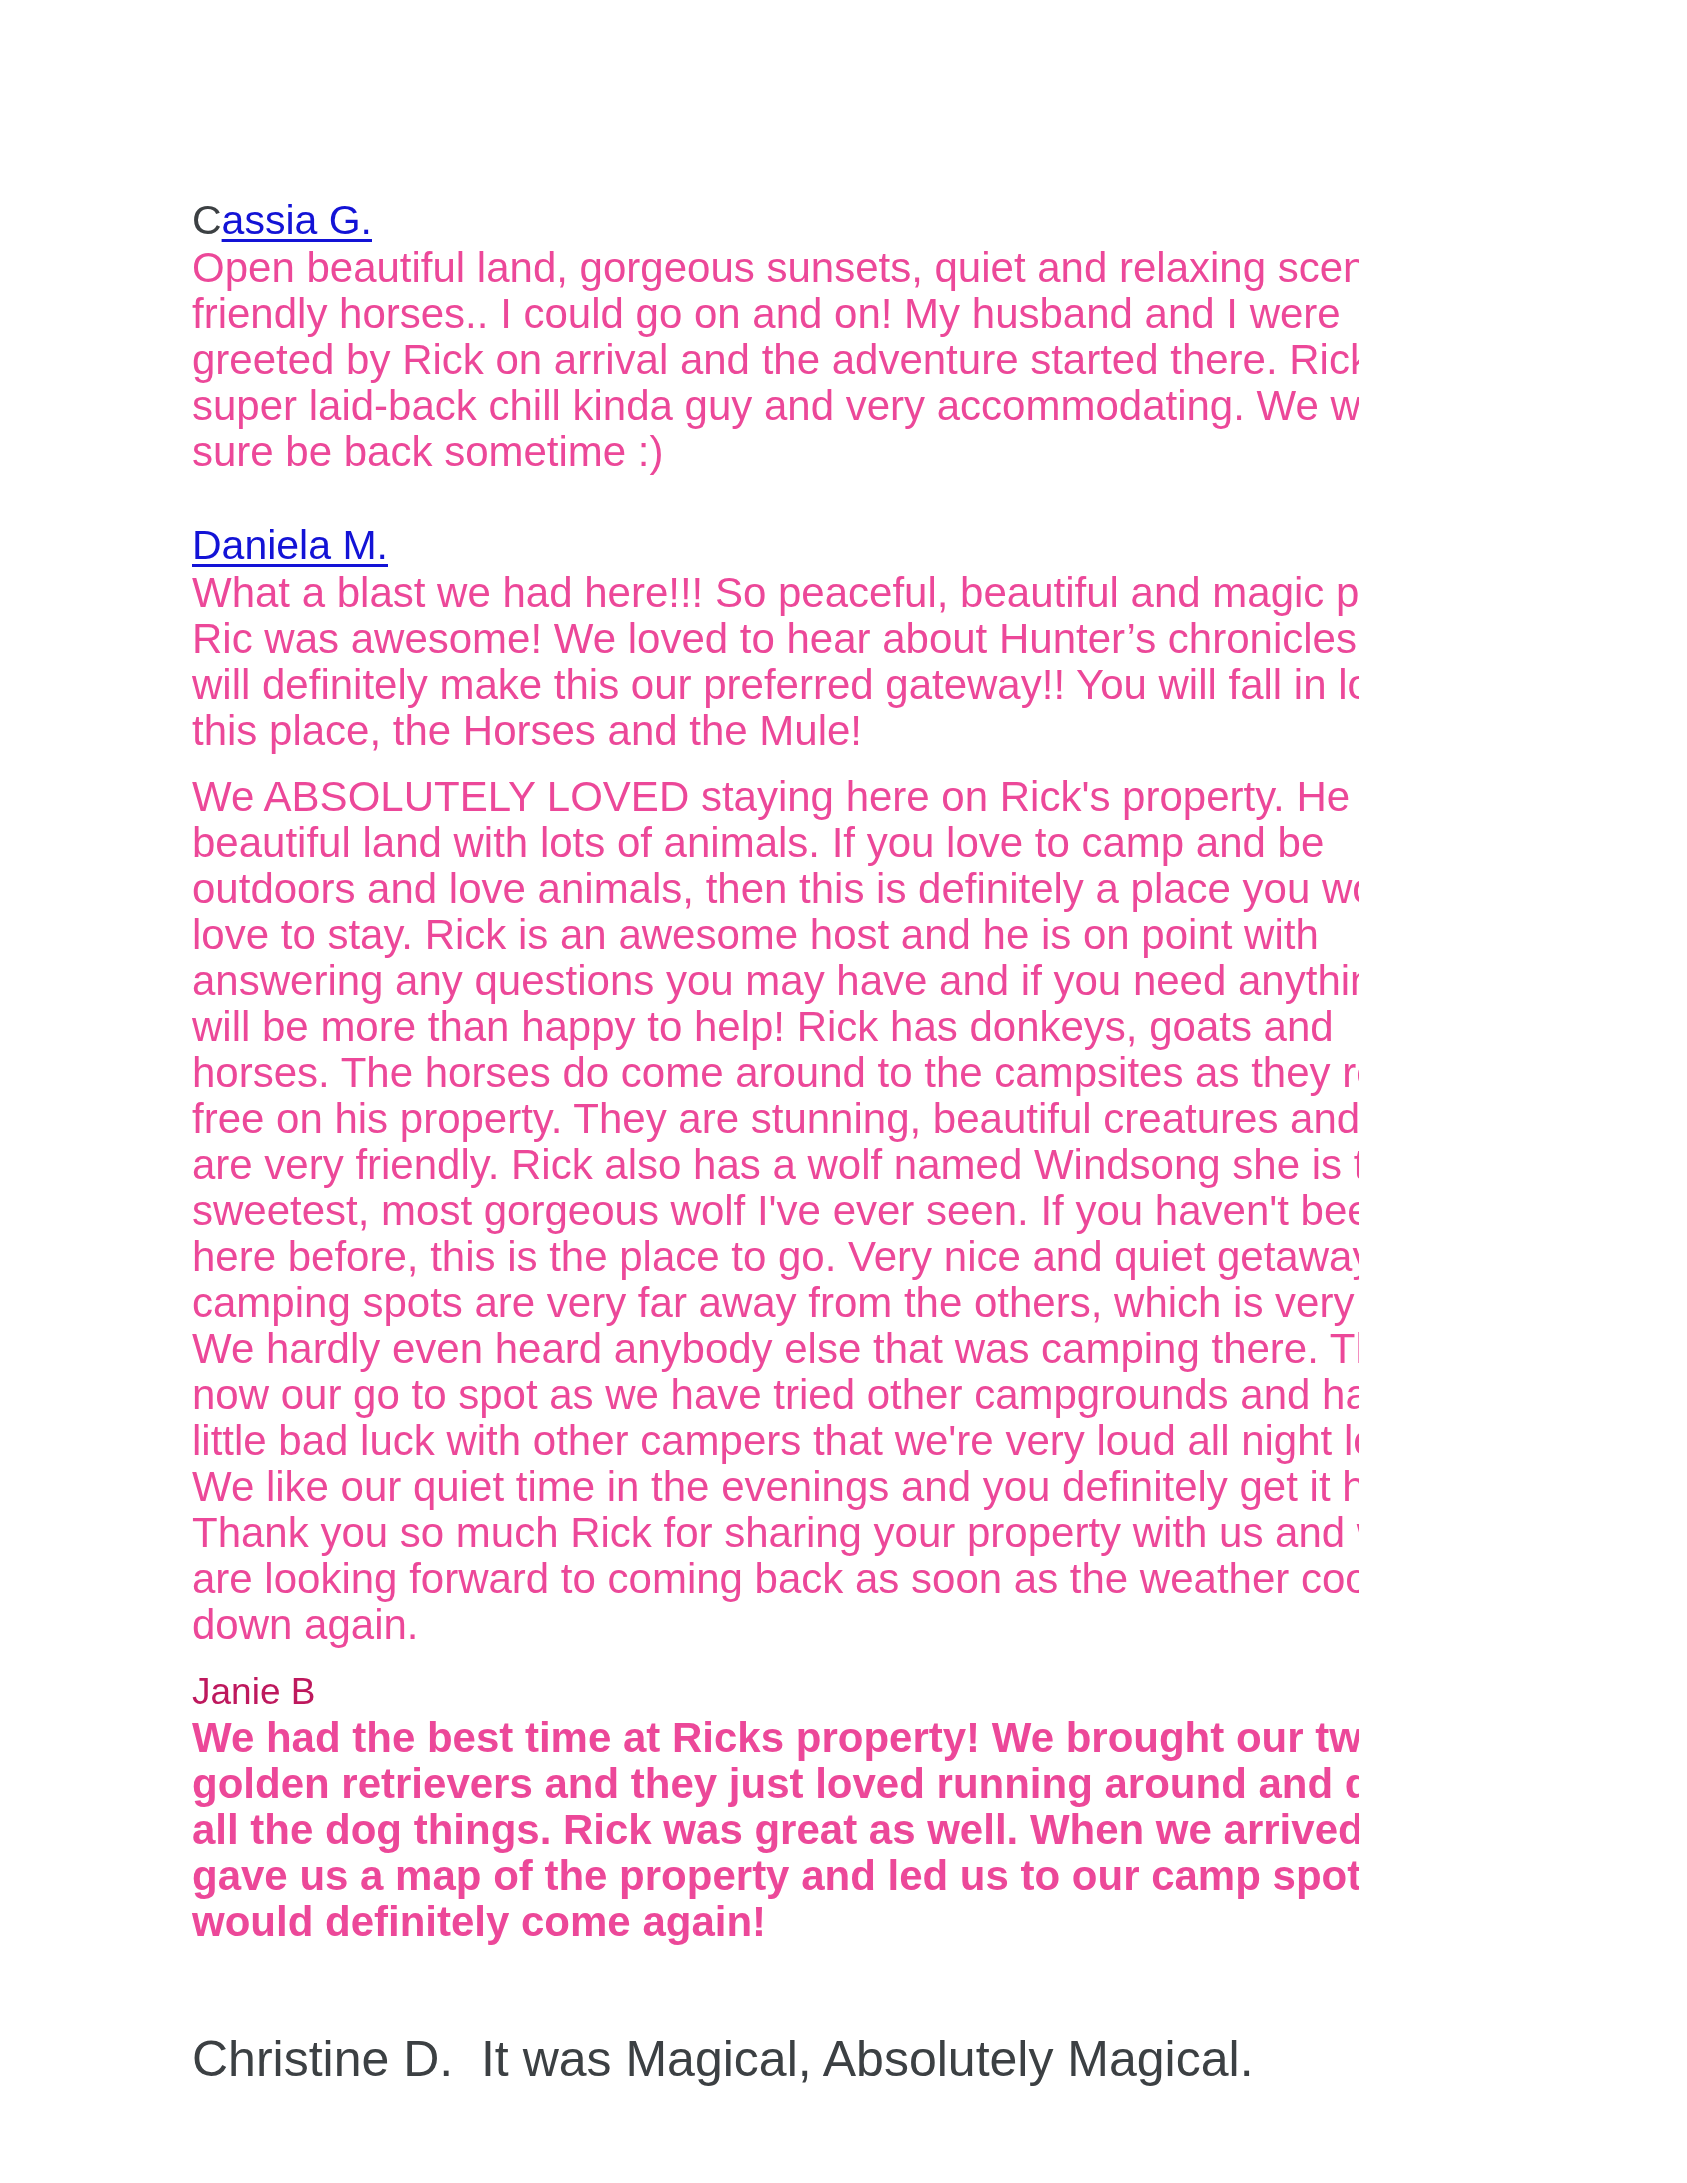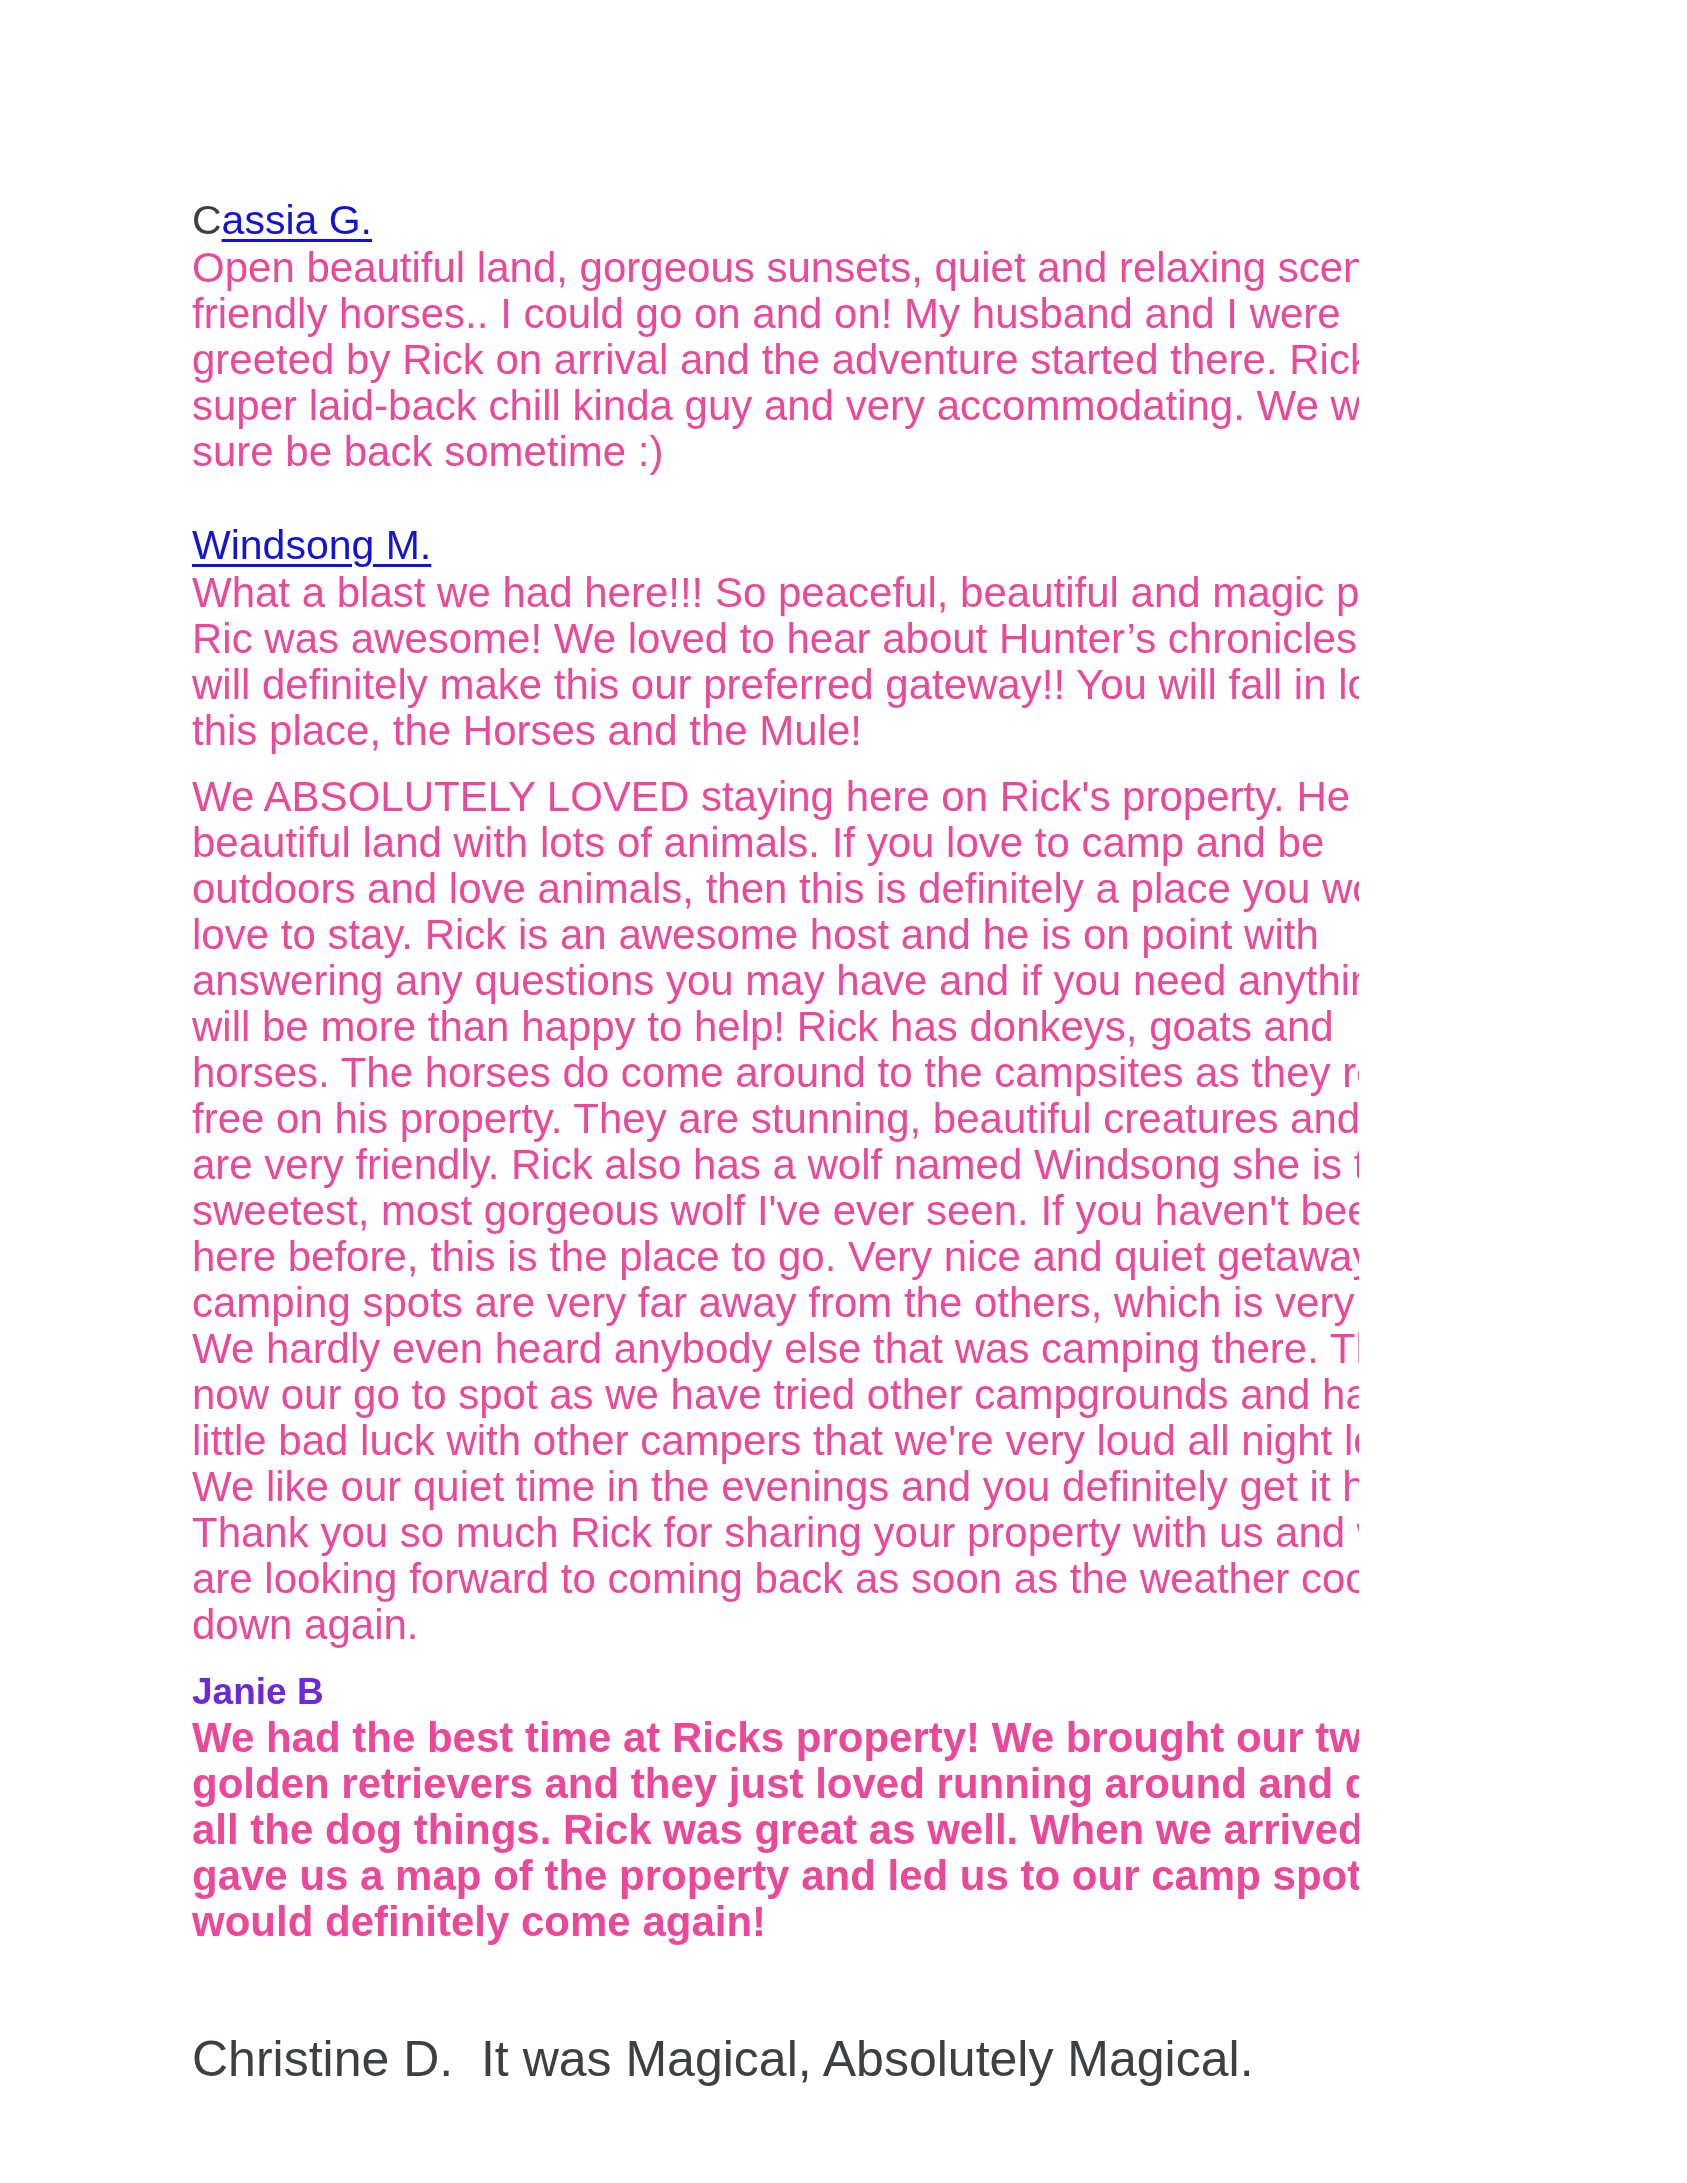--- a/index.html
+++ b/index.html
@@ -45,23 +45,23 @@
     color: #ec4899;
     white-space: pre-wrap;
   }
   .sec-daniela   { margin-top: 47px; }
   .sec-meagan    { margin-top: 20px; }
   .sec-janie     { margin-top: 21px; }
   .sec-christine { margin-top: 91px; }
   .janie-heading {
     margin: 0;
     font-size: 37px;
-    font-weight: 700;
+    font-weight: 400;
     line-height: 46px;
-    color: #6d28d9;
+    color: #be185d;
     white-space: pre-wrap;
   }
   .janie-heading + .review-body { margin-top: 0; font-weight: bold; }
   .inline-quote {
     margin: 0;
     font-size: 50px;
     line-height: 46px;
     color: #3c4043;
     white-space: pre-wrap;
   }
@@ -71,21 +71,21 @@
 
 <div class="page">
   <div class="content">
 
     <section class="review sec-cassia">
       <h2 class="review-heading"><span>C</span><a class="author-link">assia G.</a><span></span></h2>
       <p class="review-body">Open beautiful land, gorgeous sunsets, quiet and relaxing scenery, friendly horses.. I could go on and on! My husband and I were greeted by Rick on arrival and the adventure started there. Rick is super laid-back chill kinda guy and very accommodating. We will for sure be back sometime :)</p>
     </section>
 
     <section class="review sec-daniela">
-      <h2 class="review-heading"><span></span><a class="author-link">Windsong M.</a><span></span></h2>
+      <h2 class="review-heading"><span></span><a class="author-link">Daniela M.</a><span></span></h2>
       <p class="review-body">What a blast we had here!!! So peaceful, beautiful and magic place. Ric was awesome! We loved to hear about Hunter’s chronicles. We will definitely make this our preferred gateway!! You will fall in love of this place, the Horses and the Mule!</p>
     </section>
 
     <section class="review sec-meagan">
       <p class="review-body">We ABSOLUTELY LOVED staying here on Rick's property. He has beautiful land with lots of animals. If you love to camp and be outdoors and love animals, then this is definitely a place you would love to stay. Rick is an awesome host and he is on point with answering any questions you may have and if you need anything, he will be more than happy to help! Rick has donkeys, goats and horses. The horses do come around to the campsites as they roam free on his property. They are stunning, beautiful creatures and they are very friendly. Rick also has a wolf named Windsong she is the sweetest, most gorgeous wolf I've ever seen. If you haven't been here before, this is the place to go. Very nice and quiet getaway. The camping spots are very far away from the others, which is very nice. We hardly even heard anybody else that was camping there. This is now our go to spot as we have tried other campgrounds and had a little bad luck with other campers that we're very loud all night long. We like our quiet time in the evenings and you definitely get it here. Thank you so much Rick for sharing your property with us and we are looking forward to coming back as soon as the weather cools down again.</p>
     </section>
 
     <section class="review sec-janie">
       <h2 class="janie-heading">Janie B</h2>
       <p class="review-body">We had the best time at Ricks property! We brought our two golden retrievers and they just loved running around and doing all the dog things. Rick was great as well. When we arrived he gave us a map of the property and led us to our camp spot. We would definitely come again!</p>

